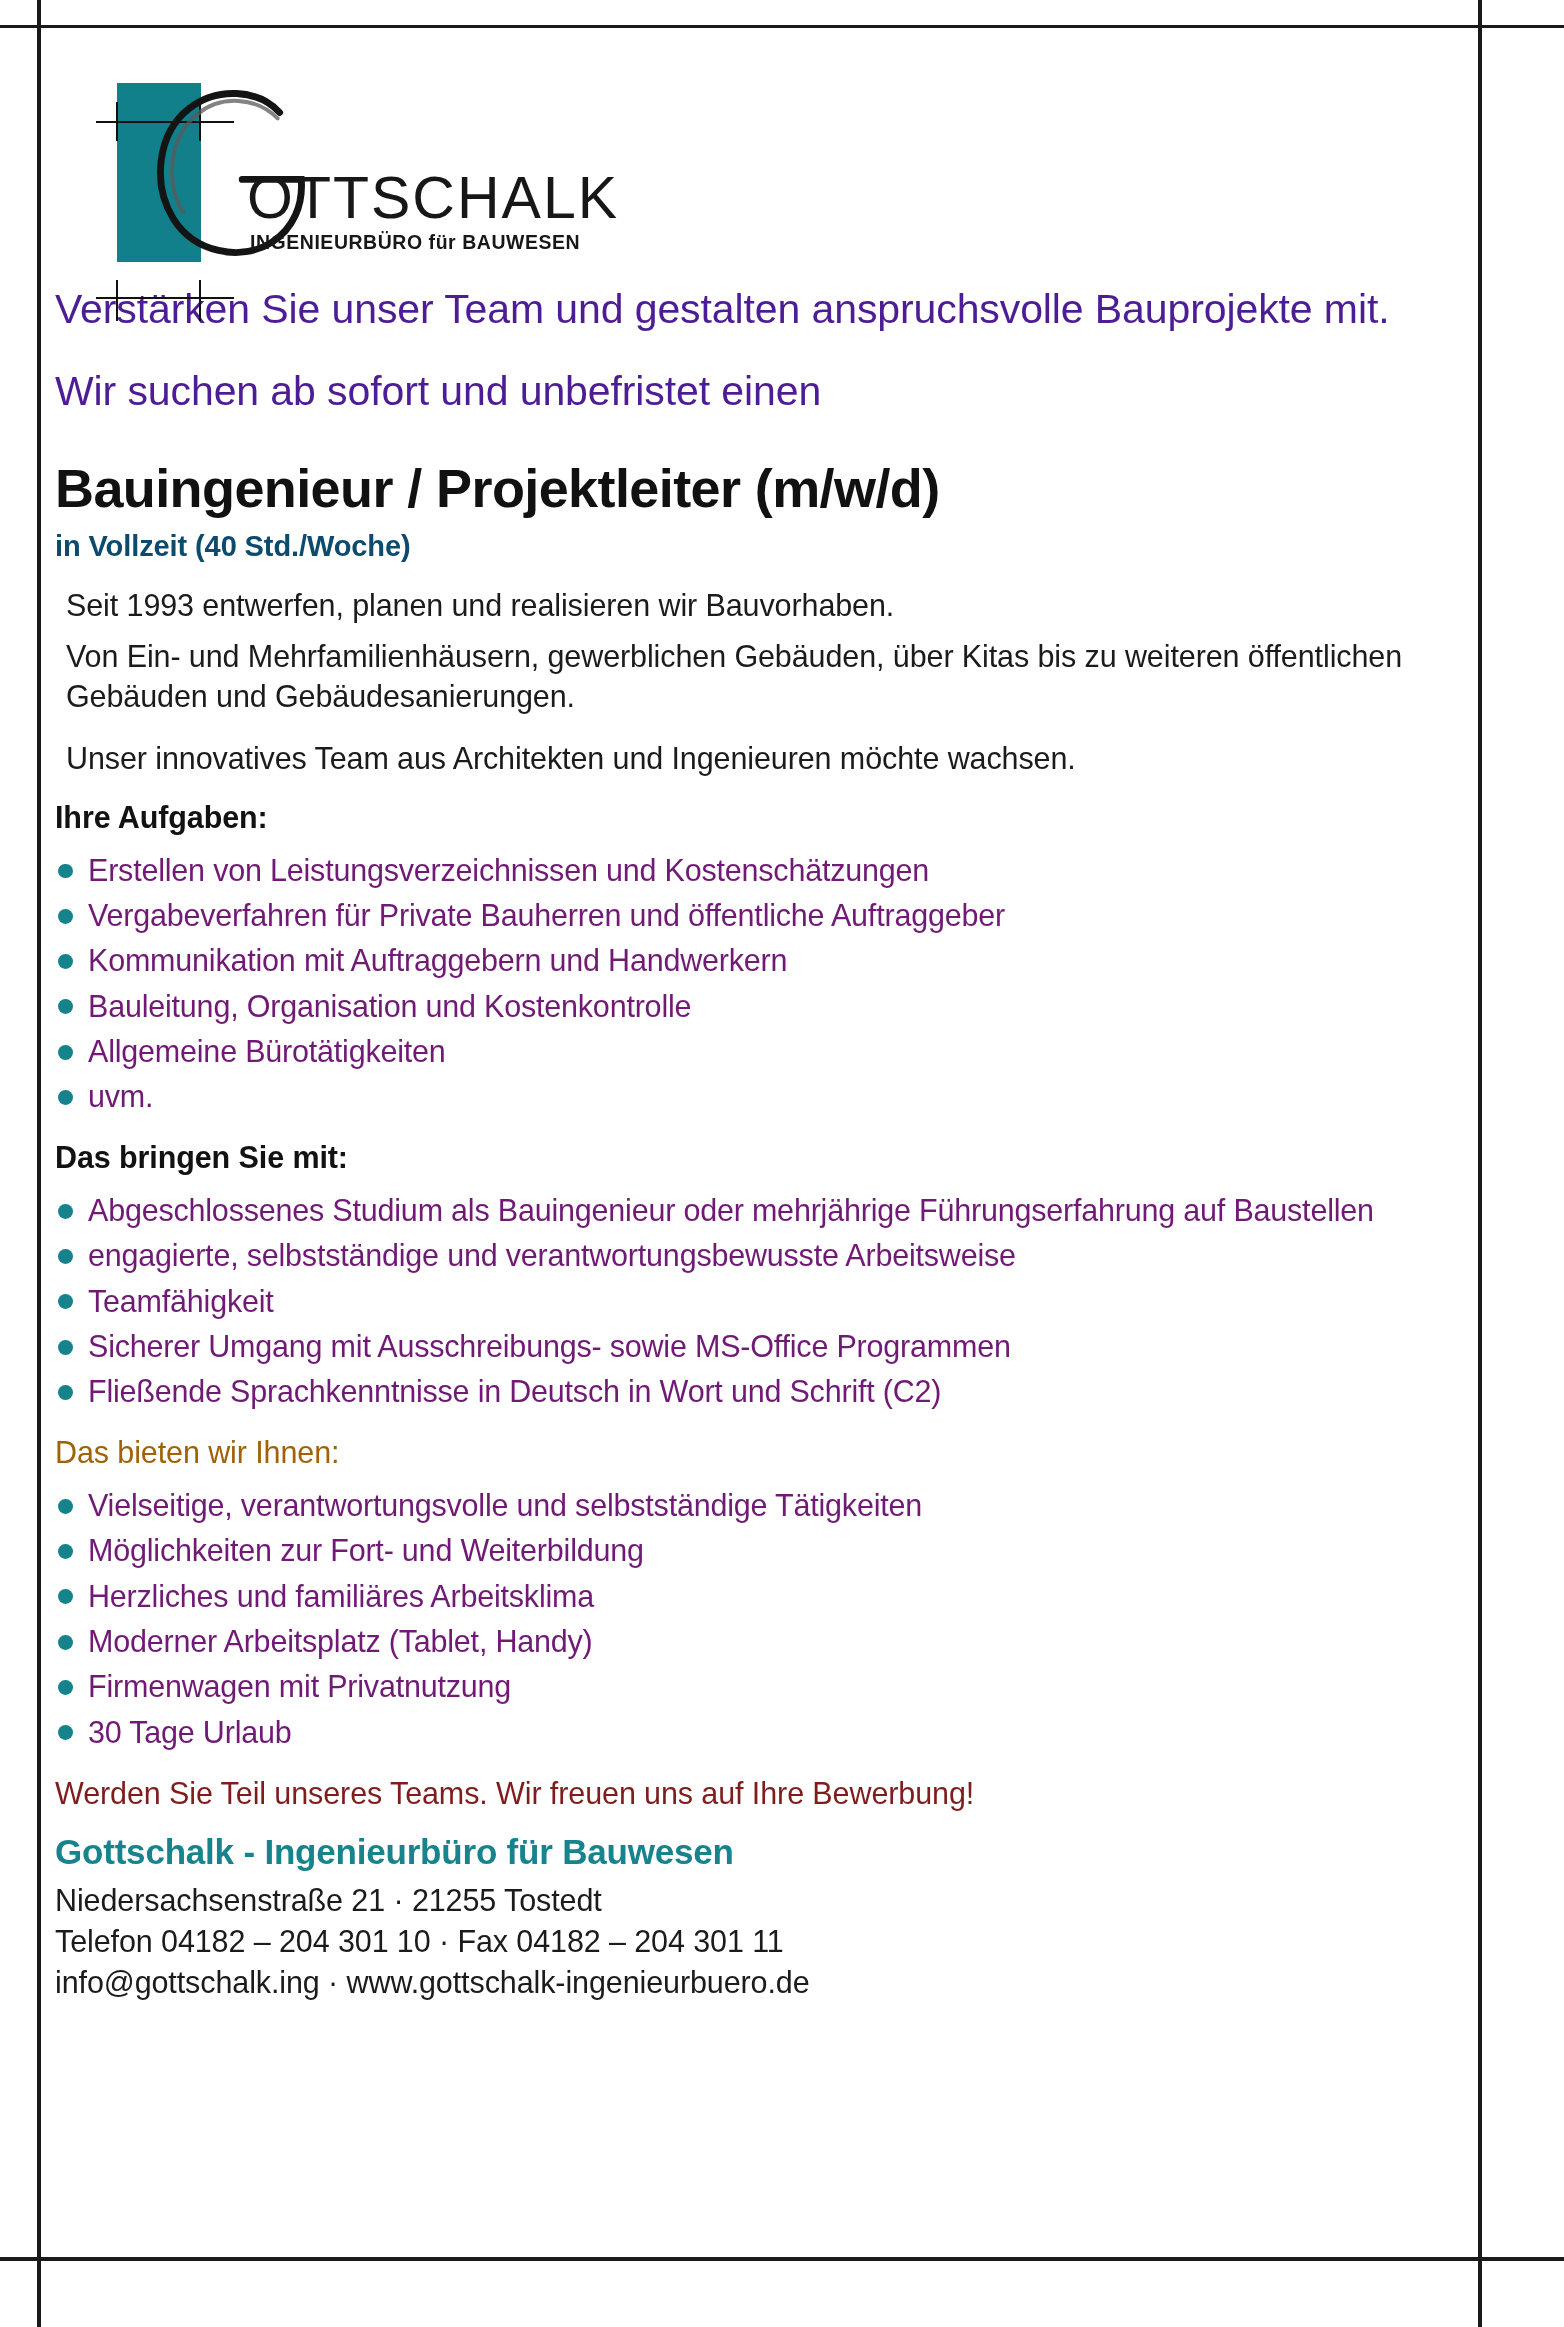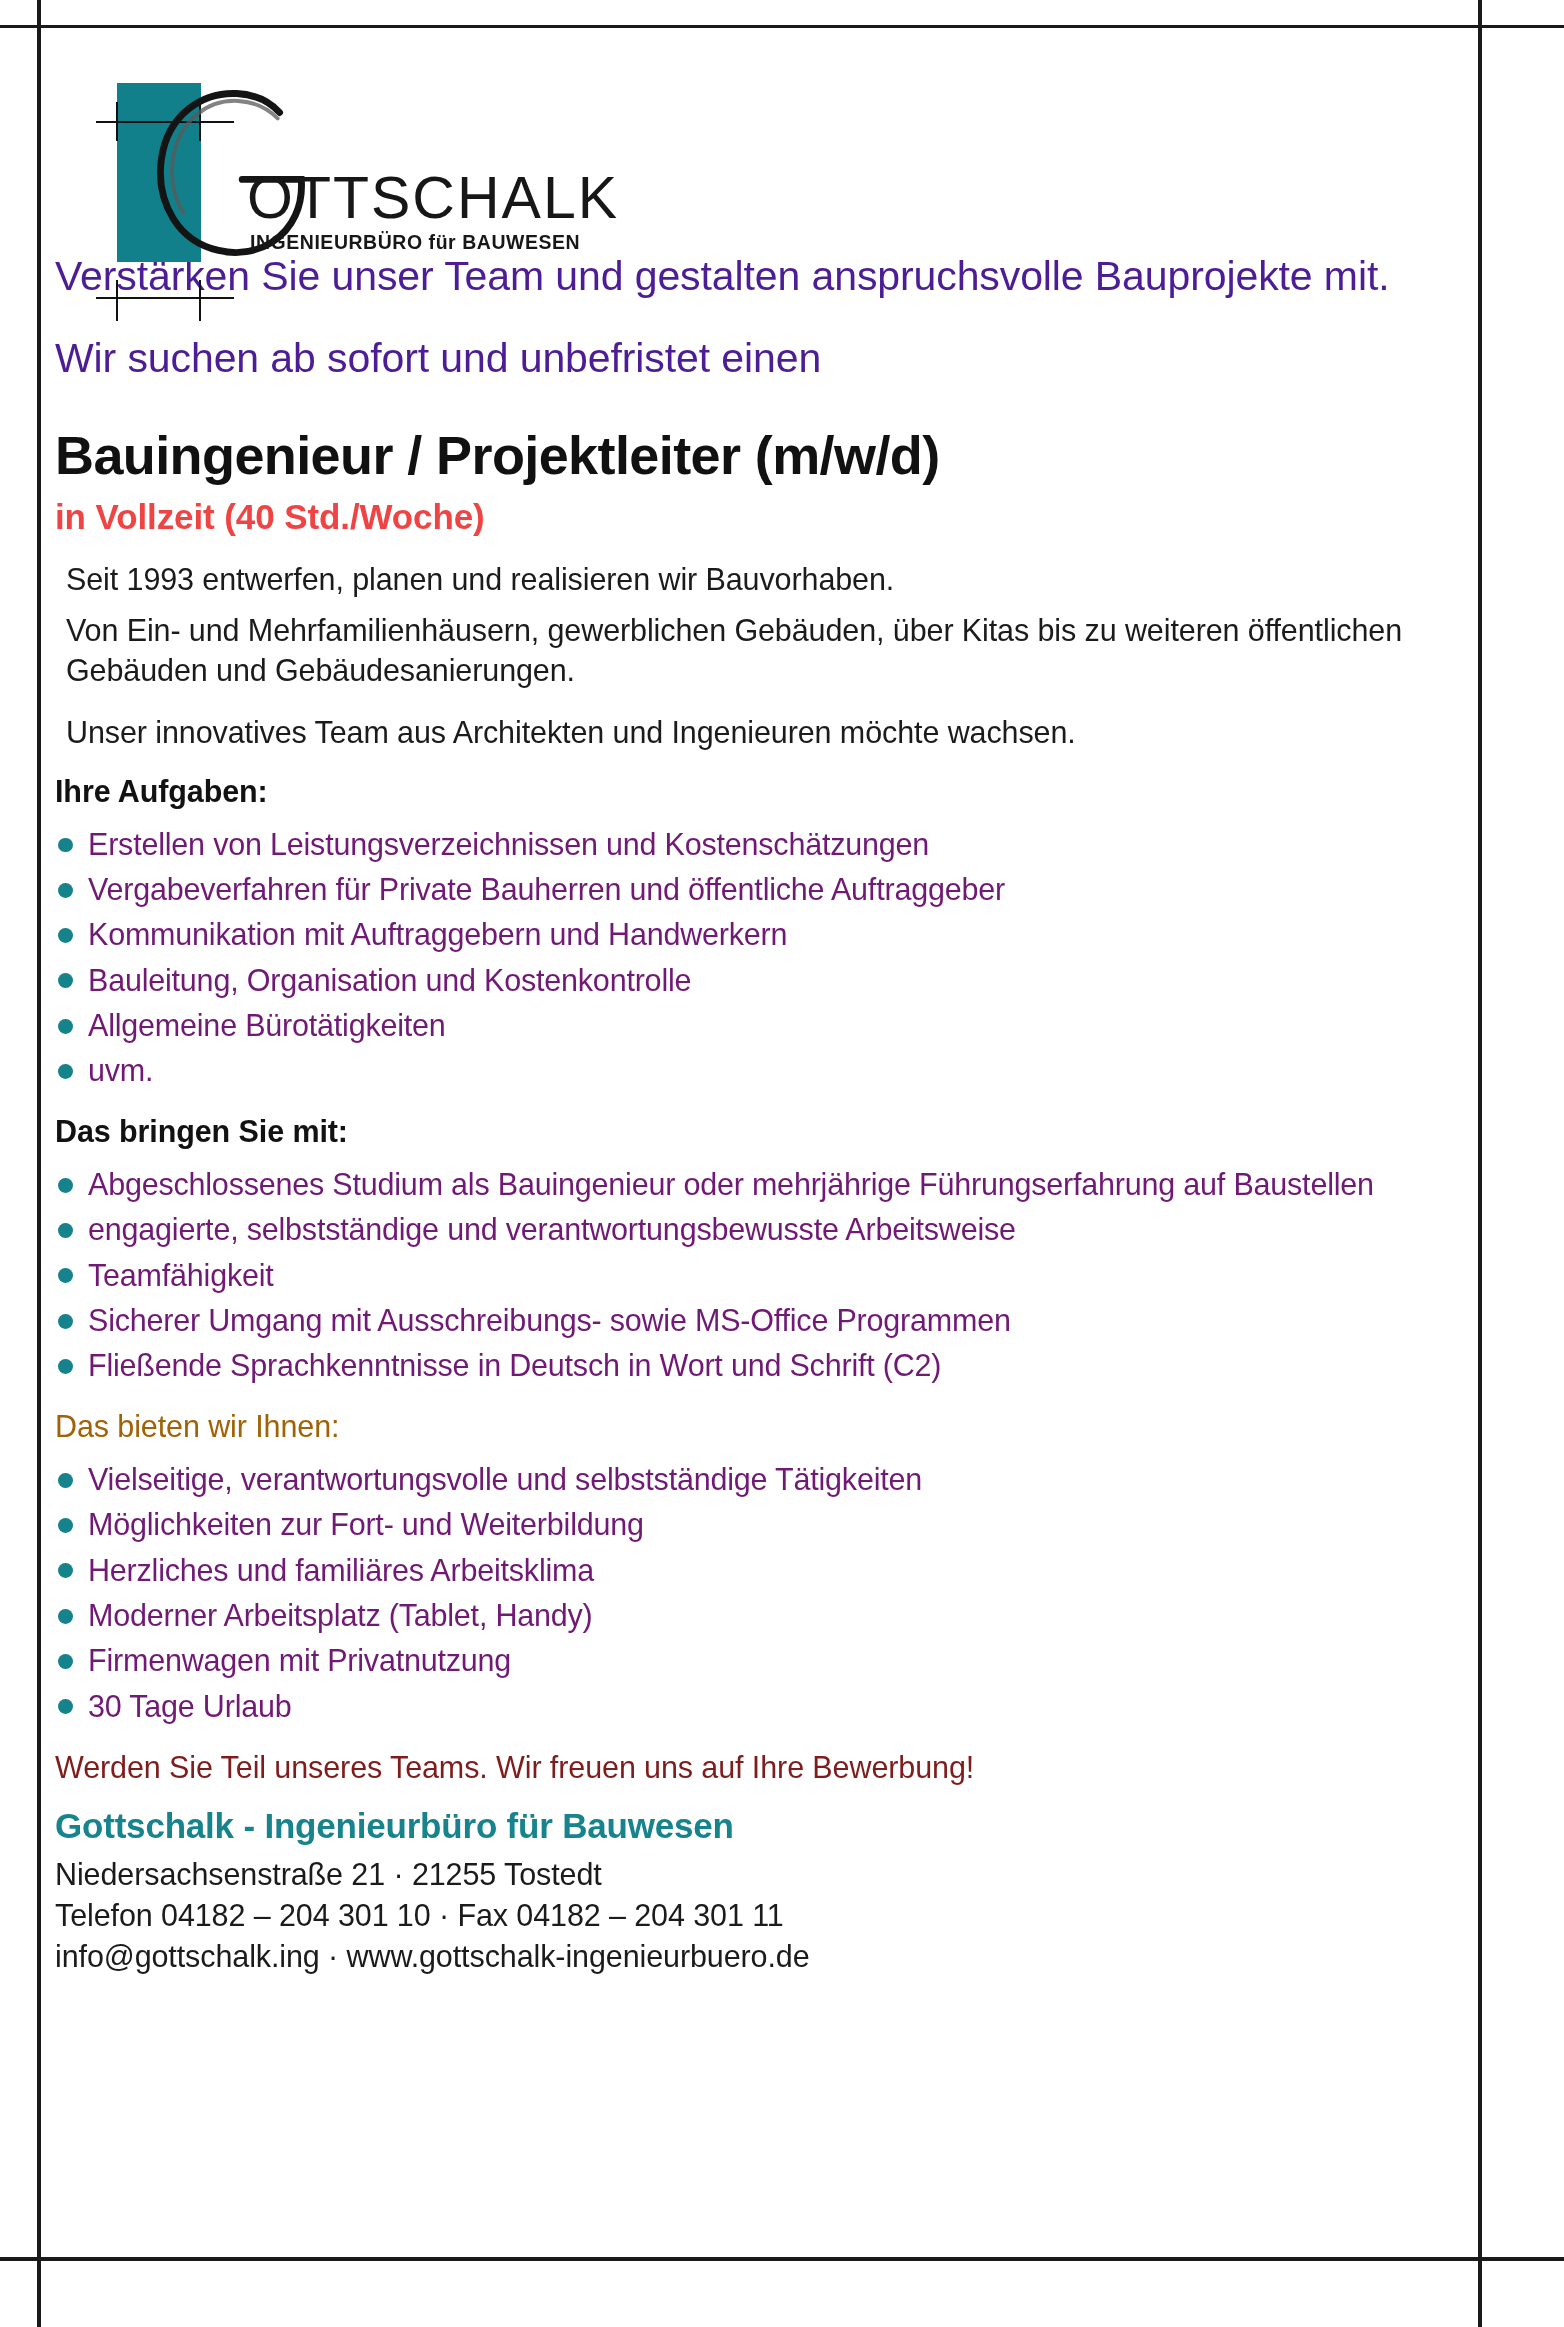--- a/index.html
+++ b/index.html
@@ -37,20 +37,21 @@
     left: 55px;
     top: 51px;
     width: 1409px;
   }
 
   
   .logo {
     position: relative;
     width: 512px;
     height: 197px;
+    margin-bottom: 33px;
   }
   .logo-teal-block {
     position: absolute;
     left: 62px;
     top: 31.5px;
     width: 84px;
     height: 179px;
     background: #12808a;
   }
   .logo-reg-mark {
@@ -111,23 +112,23 @@
 
   .job-title {
     font-size: 54px;
     font-weight: bold;
     color: #111111;
     line-height: 1.1;
     margin: 5.9px 0 11.8px 0;
     letter-spacing: -0.6px;
   }
   .job-subtitle {
-    font-size: 35px;
-    font-weight: bold;
-    color: #ef4444;
+    font-size: 29px;
+    font-weight: bold;
+    color: #0c4a6e;
     margin: 0 0 21.7px 0;
     letter-spacing: -0.1px;
   }
 
   .para {
     font-size: 30.5px;
     color: #1b1b1b;
     line-height: 1.32;
     margin: 0 0 21.7px 0;
     letter-spacing: -0.1px;

